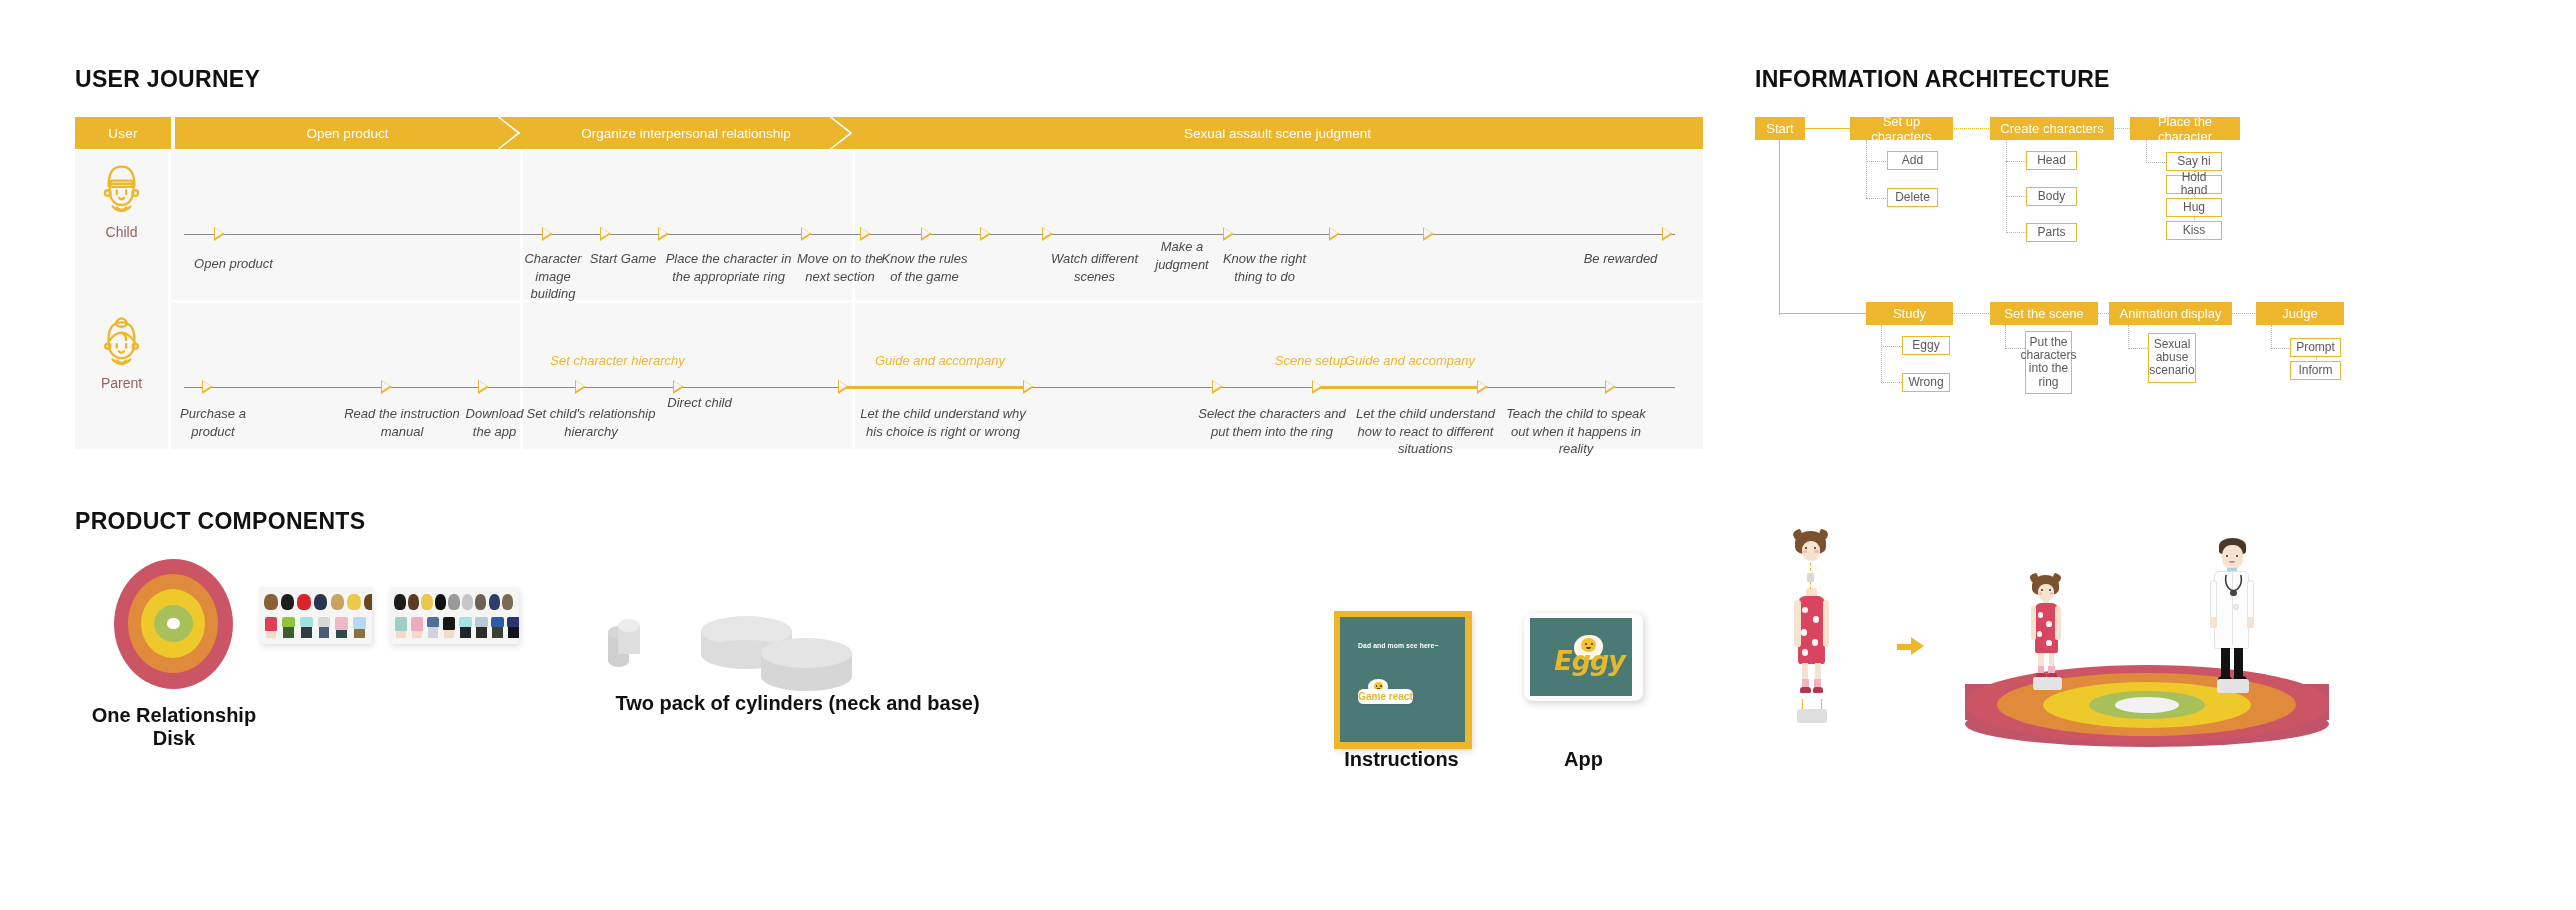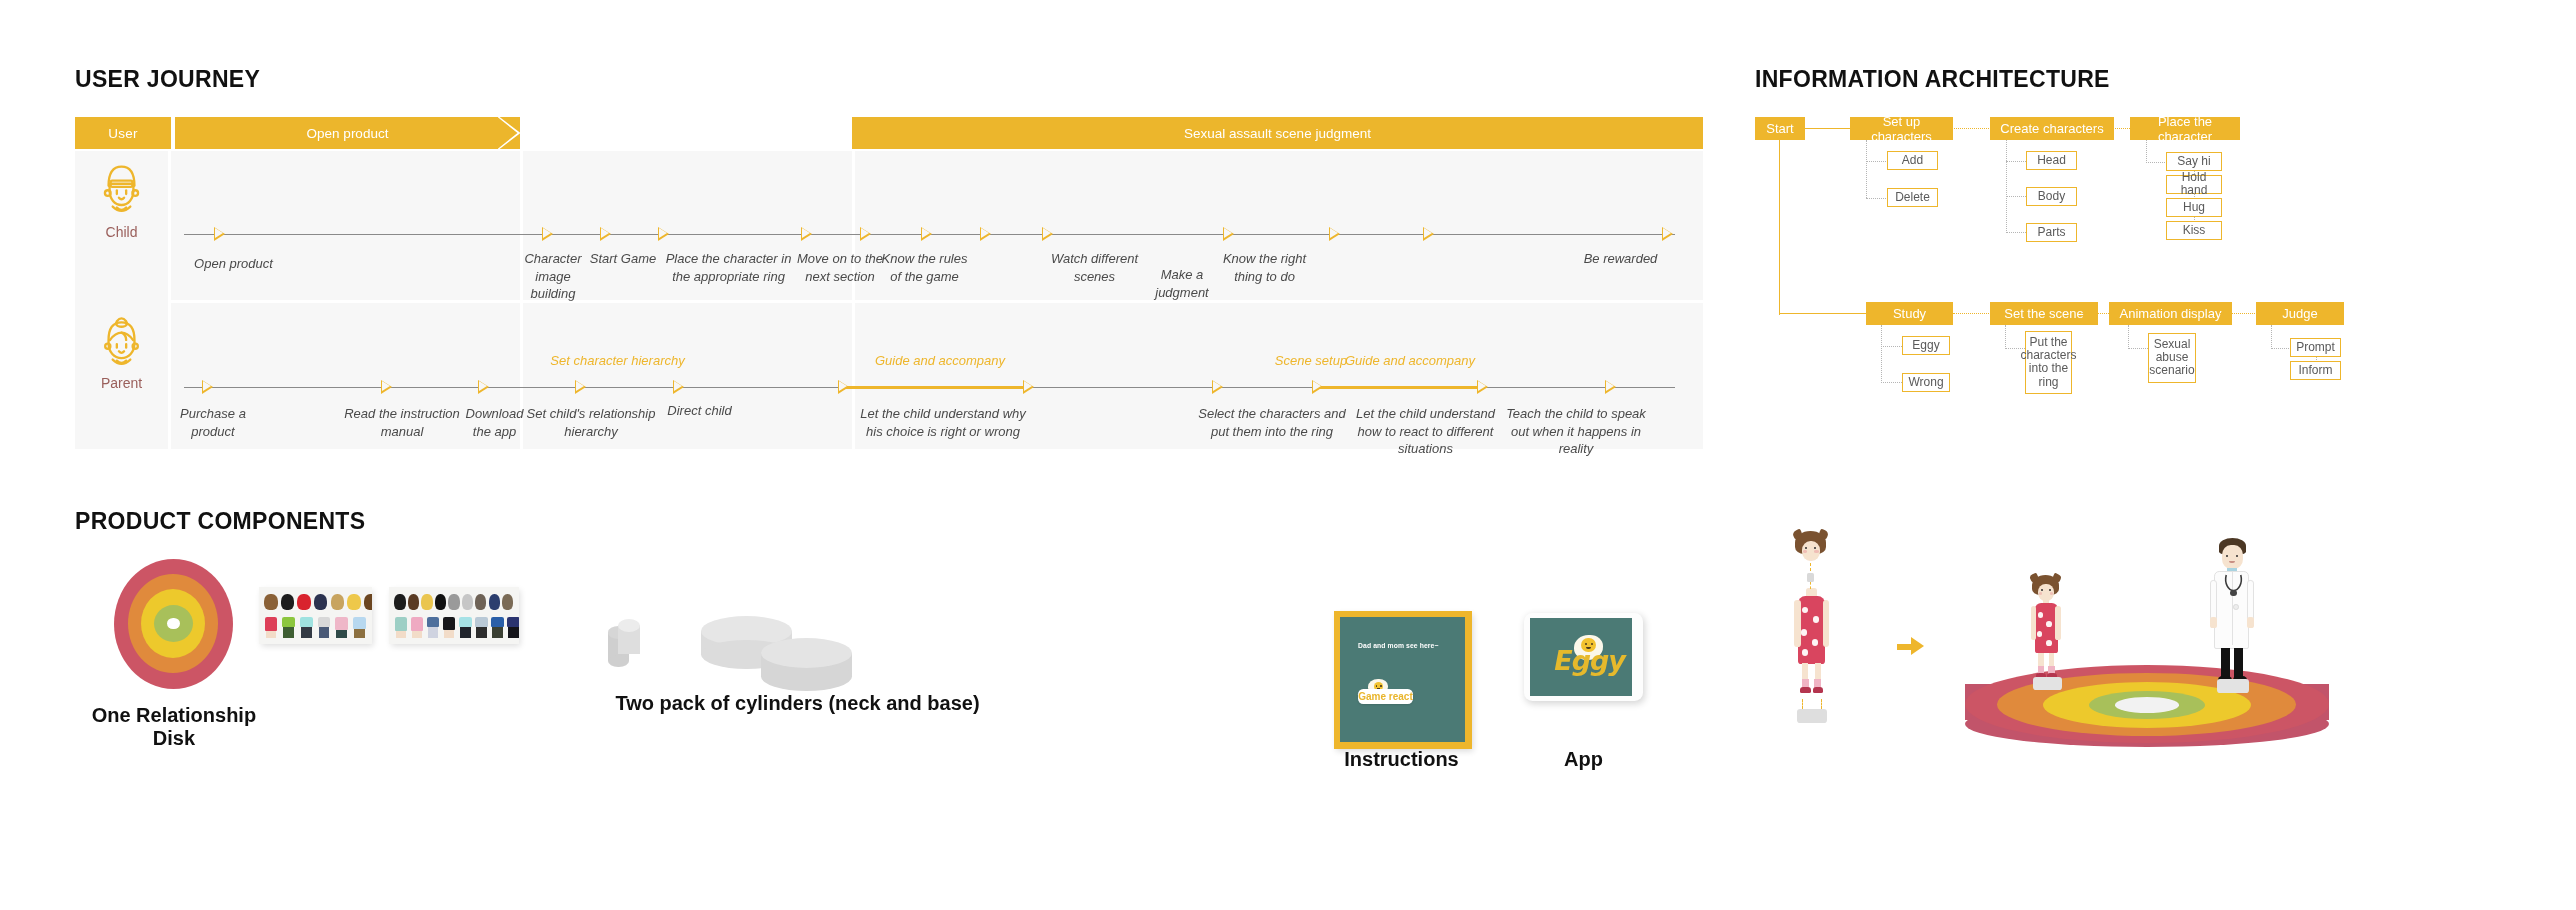--- a/index.html
+++ b/index.html
@@ -154,20 +154,23 @@
 <body>
 
 <div class="sec-title" style="left:75px;top:66px;">USER JOURNEY</div>
 
 <div id="journey">
 
   <div class="uj-header">
     <div class="uj-usercell">User</div>
     <div class="uj-chev" style="left:100px;width:345px;">
       <span class="lbl">Open product</span>
+    </div>
+    <div class="uj-chev" style="left:445px;width:332px;">
+      <span class="lbl">Organize interpersonal relationship</span>
     </div>
     <div class="uj-chev last" style="left:777px;width:851px;">
       <span class="lbl">Sexual assault scene judgment</span>
     </div>
   </div>
 
   <div class="uj-body">
     <div class="uj-leftdiv"></div>
     <div class="uj-divider" style="left:445px;"></div>
     <div class="uj-divider" style="left:777px;"></div>
@@ -232,21 +235,21 @@
         <i></i>
       </div>
 
     <div class="step" style="left:99px;top:104px;width:119px;">Open product</div>
     <div class="step" style="left:439px;top:99px;width:78px;">Character image building</div>
     <div class="step" style="left:514px;top:99px;width:68px;">Start Game</div>
     <div class="step" style="left:582px;top:99px;width:143px;">Place the character in the appropriate ring</div>
     <div class="step" style="left:722px;top:99px;width:86px;">Move on to the next section</div>
     <div class="step" style="left:804px;top:99px;width:91px;">Know the rules of the game</div>
     <div class="step" style="left:974px;top:99px;width:91px;">Watch different scenes</div>
-    <div class="step" style="left:1072px;top:115px;width:70px;font-style:italic;">Make a judgment</div>
+    <div class="step" style="left:1072px;top:87px;width:70px;font-style:italic;">Make a judgment</div>
     <div class="step" style="left:1143px;top:99px;width:93px;">Know the right thing to do</div>
     <div class="step" style="left:1496px;top:99px;width:99px;">Be rewarded</div>
 
     <div class="persona" style="top:162px;">
       <span class="glyph">
         <svg width="41" height="58" viewBox="0 0 78 112" fill="none" stroke="#eeb62c" stroke-width="4.5" stroke-linecap="round">
           <path d="M30 16 q9 -11 18 0 q4 6 -2 9 q-7 3 -14 0 q-6 -3 -2 -9 z"></path>
           <path d="M14 52 C14 26 25 18 39 18 C53 18 64 26 64 52 v6 c0 18 -11 29 -25 29 c-14 0 -25 -11 -25 -29 z"></path>
           <path d="M17 52 q10 -14 22 -14 q12 0 22 14"></path>
           <path d="M39 38 q9 4 9 14"></path>
@@ -302,21 +305,21 @@
 
     <div class="phase" style="left:457px;top:202px;width:171px;">Set character hierarchy</div>
     <div class="phase" style="left:787px;top:202px;width:156px;">Guide and  accompany</div>
     <div class="phase" style="left:1184px;top:202px;width:104px;">Scene setup</div>
     <div class="phase" style="left:1257px;top:202px;width:156px;">Guide and  accompany</div>
 
     <div class="step" style="left:99px;top:254px;width:78px;">Purchase a product</div>
     <div class="step" style="left:262px;top:254px;width:130px;">Read the instruction manual</div>
     <div class="step" style="left:382px;top:254px;width:75px;">Download the app</div>
     <div class="step" style="left:451px;top:254px;width:130px;">Set child's relationship hierarchy</div>
-    <div class="step" style="left:578px;top:243px;width:93px;margin-top:8px;">Direct child</div>
+    <div class="step" style="left:578px;top:243px;width:93px;">Direct child</div>
     <div class="step" style="left:785px;top:254px;width:166px;">Let the child understand why his choice is right or wrong</div>
     <div class="step" style="left:1119px;top:254px;width:156px;">Select the characters and put them into the ring</div>
     <div class="step" style="left:1270px;top:254px;width:161px;">Let the child understand how to react to different situations</div>
     <div class="step" style="left:1431px;top:254px;width:140px;">Teach the child to speak out when it happens in reality</div>
   </div>
 </div>
 
 <div class="sec-title" style="left:1755px;top:66px;">INFORMATION ARCHITECTURE</div>
 
 <div id="ia">

